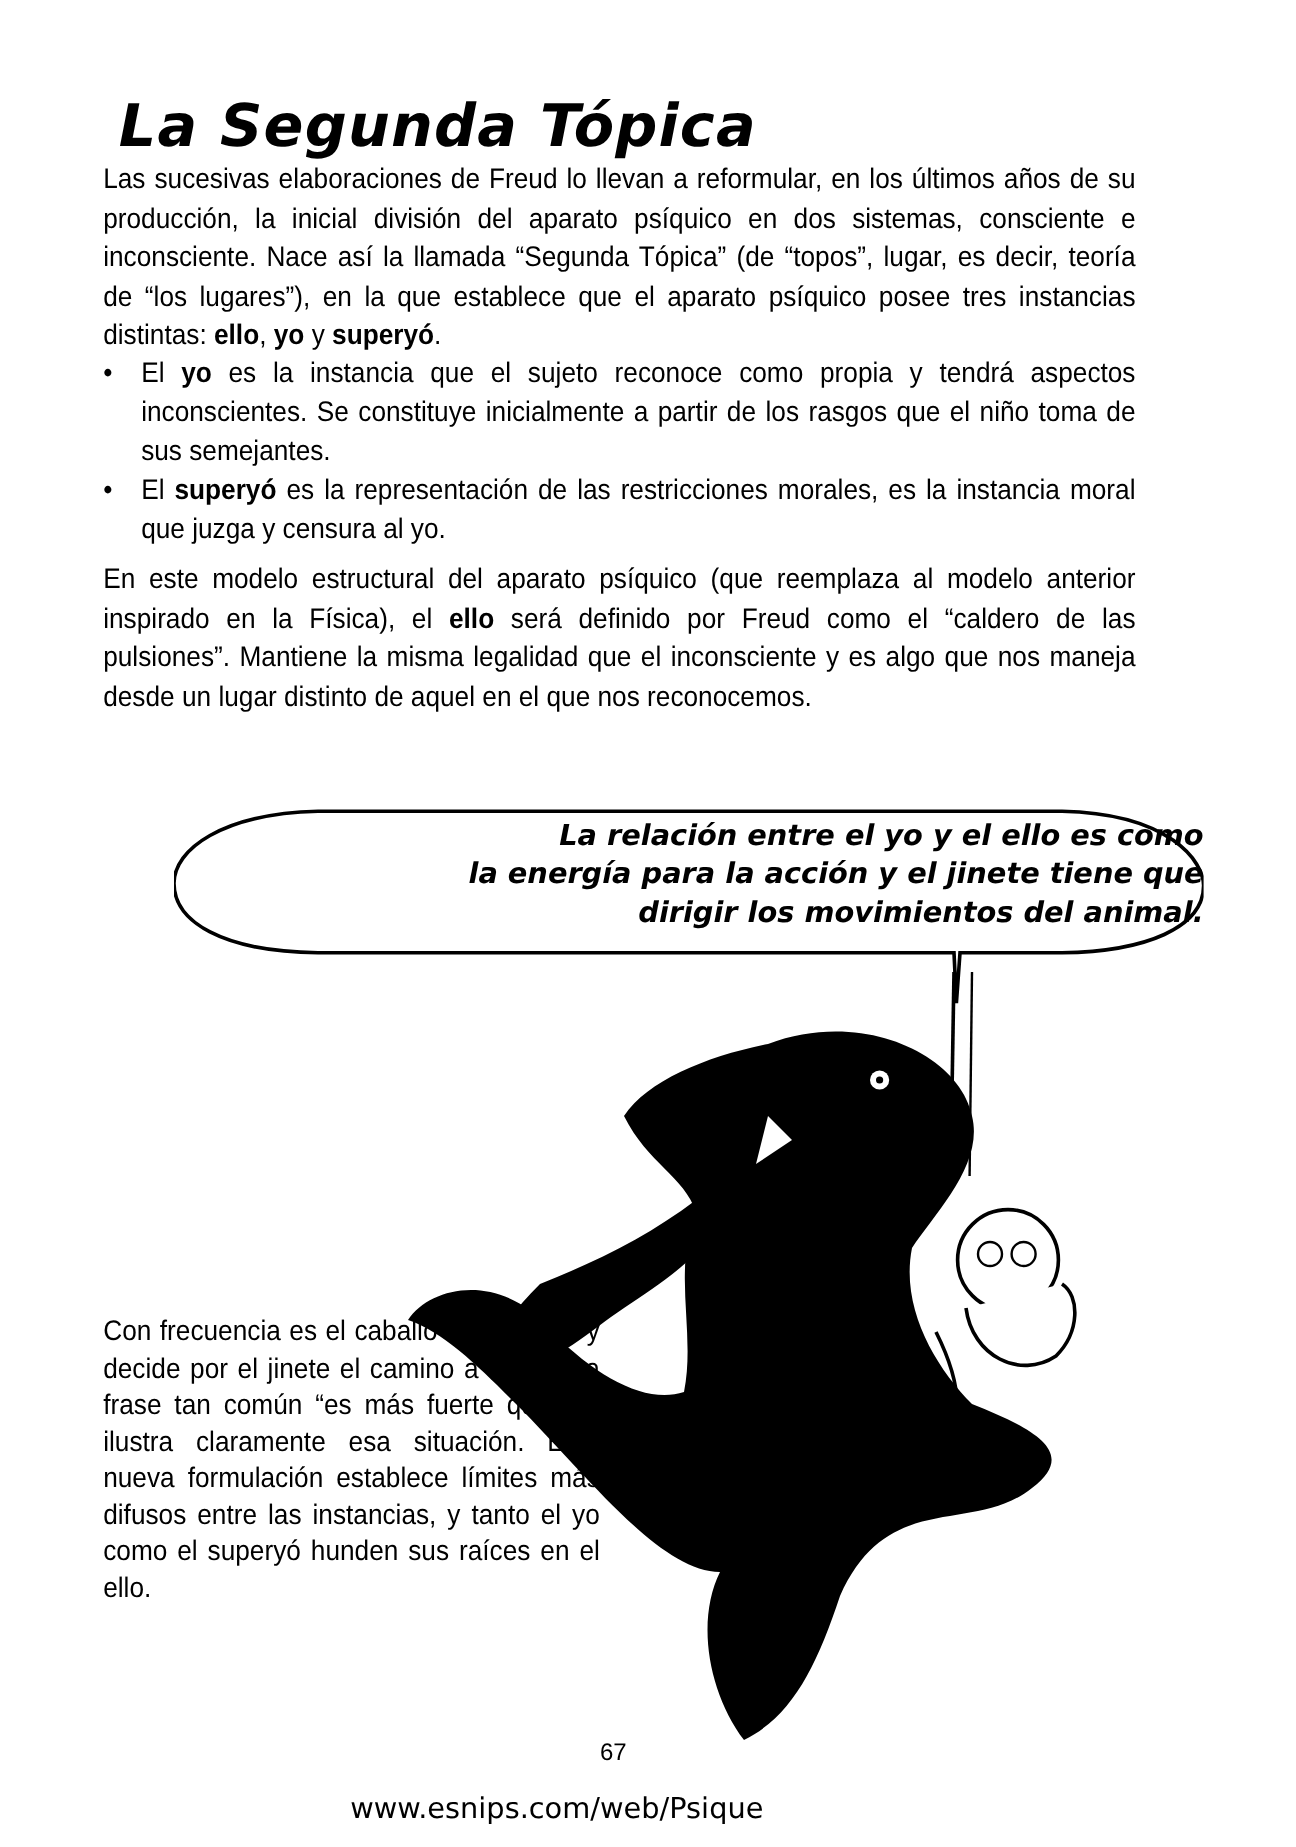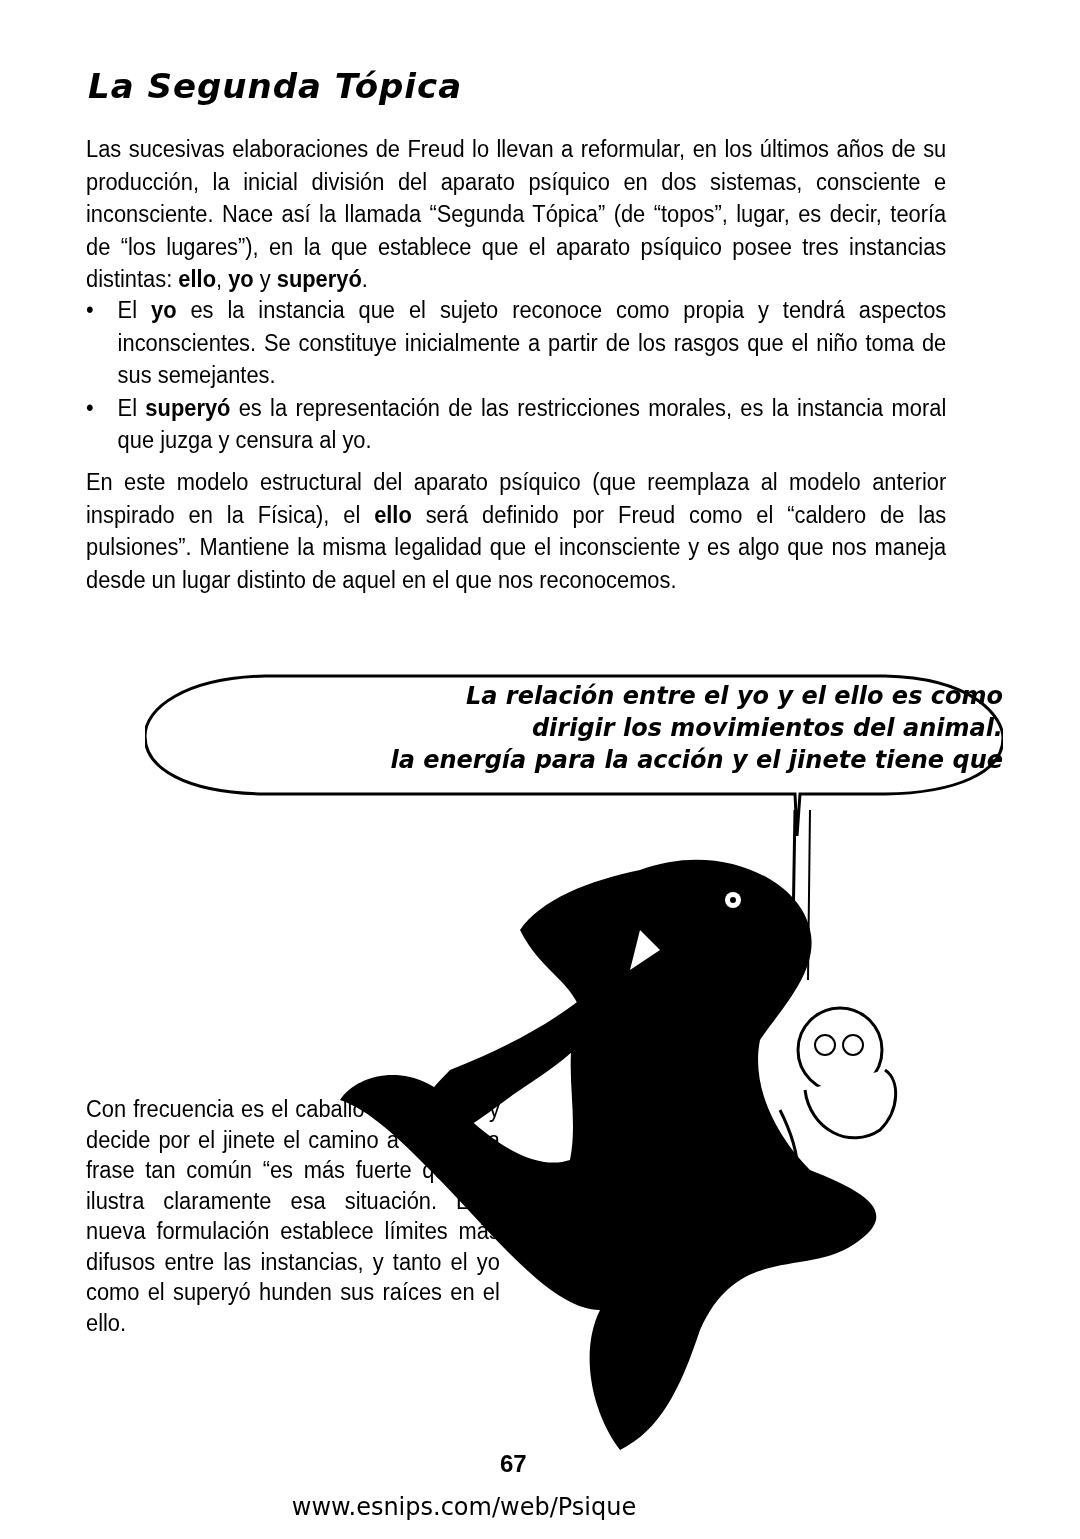--- a/index.html
+++ b/index.html
@@ -1,35 +1,35 @@
 <!DOCTYPE html>
 <html><head>
 <meta charset="utf-8">
 <style>
   html, body { margin:0; padding:0; background:#fff; }
   body { width:1080px; height:1539px; position:relative; overflow:hidden; color:#000;
          font-family:"Liberation Sans", sans-serif; }
-  .title { position:absolute; left:84px; top:62px; font-size:34px; font-weight:bold; font-style:italic;
-           font-family:"DejaVu Sans", sans-serif; letter-spacing:1px; margin:4px; }
+  .title { position:absolute; left:84px; top:62px; font-size:49px; font-weight:bold; font-style:italic;
+           font-family:"DejaVu Sans", sans-serif; letter-spacing:1px; margin:15px; }
   .para { position:absolute; left:86px; width:860px; font-size:23.5px; line-height:32.5px;
           text-align:justify; margin:0; transform:scaleX(0.93); transform-origin:left top; width:925px; }
   .p1 { top:133px; }
   .bullets { position:absolute; left:86px; top:294px; width:925px; margin:0; padding:0; list-style:none;
              font-size:23.5px; line-height:32.5px; transform:scaleX(0.93); transform-origin:left top; text-align:justify; }
   .bullets li { position:relative; padding-left:34px; }
   .bullets li::before { content:"•"; position:absolute; left:0; top:0; }
   .p2 { top:466px; }
   .bubble { position:absolute; left:145px; top:668px; width:858px; height:150px; }
   .bubble svg { position:absolute; left:0; top:0; }
   .bubble-text { position:absolute; left:0; top:12px; width:858px; text-align:right; font-family:"DejaVu Sans", sans-serif;
                  font-style:italic; font-weight:bold; font-size:24px; line-height:32px; margin:0; }
   .caption { position:absolute; left:86px; top:1094px; width:445px; font-size:23.5px; line-height:30.5px;
              text-align:justify; margin:0; transform:scaleX(0.93); transform-origin:left top; }
   .illustration { position:absolute; left:340px; top:810px; width:660px; height:660px; }
-  .page-number { position:absolute; left:500px; top:1450px; font-size:24px; font-weight:bold; }
+  .page-number { position:absolute; left:500px; top:1450px; font-size:20px; font-weight:normal; }
   .footer-url { position:absolute; left:0; width:928px; top:1493px; text-align:center; font-size:24px;
                 font-family:"DejaVu Sans", sans-serif; }
   b { font-weight:bold; }
 </style>
 </head>
 <body>
 
 <h1 class="title">La Segunda Tópica</h1>
 
 <p class="para p1"><span>Las sucesivas elaboraciones de Freud lo llevan a reformular, en los últimos años de su producción, la inicial división del aparato psíquico en dos sistemas, consciente e inconsciente. Nace así la llamada “Segunda Tópica” (de “topos”, lugar, es decir, teoría de “los lugares”), en la que establece que el aparato psíquico posee tres instancias distintas: </span><b>ello</b><span>, </span><b>yo</b><span> y </span><b>superyó</b><span>.</span></p>
@@ -40,22 +40,22 @@
 </ul>
 
 <p class="para p2"><span>En este modelo estructural del aparato psíquico (que reemplaza al modelo anterior inspirado en la Física), el </span><b>ello</b><span> será definido por Freud como el “caldero de las pulsiones”. Mantiene la misma legalidad que el inconsciente y es algo que nos maneja desde un lugar distinto de aquel en el que nos reconocemos.</span></p>
 
 <div class="bubble">
   <svg width="858" height="170" viewBox="0 0 858 170">
     <path d="M120,8 L740,8 C830,10 858,50 858,70 C858,105 810,125 740,126 L655,126 L652,168 L650,126 L120,126 C40,125 0,100 0,68 C0,40 40,10 120,8 Z" fill="#fff" stroke="#000" stroke-width="3"></path>
   </svg>
   <div class="bubble-text">
     <div>La relación entre el yo y el ello es como</div>
+    <div>la energía para la acción y el jinete tiene que</div>
     <div>dirigir los movimientos del animal.</div>
-    <div>la energía para la acción y el jinete tiene que</div>
   </div>
 </div>
 
 <div class="illustration">
   <svg width="660" height="660" viewBox="0 0 660 660">
 
     <path d="M300,60 C380,30 460,70 470,120 C480,160 440,200 420,230 C410,280 440,330 470,360 C520,380 560,400 520,430 C470,470 400,430 360,520 C340,580 320,620 280,640 C250,600 240,540 260,500 C210,500 150,420 90,360 C60,330 30,300 0,290 C20,260 80,250 120,300 C160,340 200,360 230,350 C240,300 220,250 240,200 C230,170 200,160 180,120 C200,90 250,70 300,60 Z" fill="#000"></path>
 
     <path d="M240,190 C200,220 160,240 110,260 C80,290 60,320 70,340 C120,330 150,300 180,280 C210,260 240,240 250,220 Z" fill="#000"></path>
 

